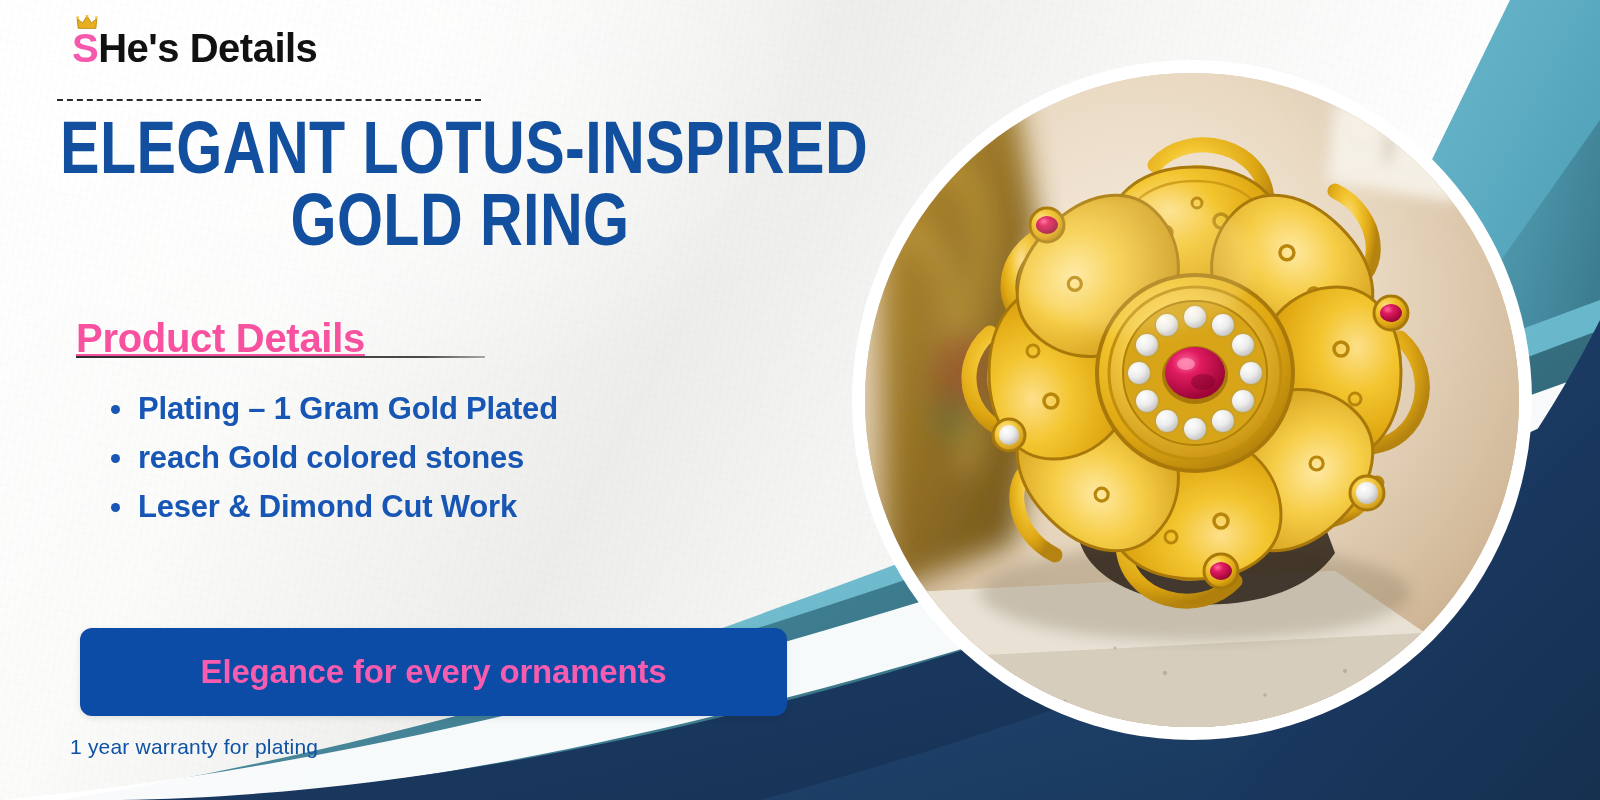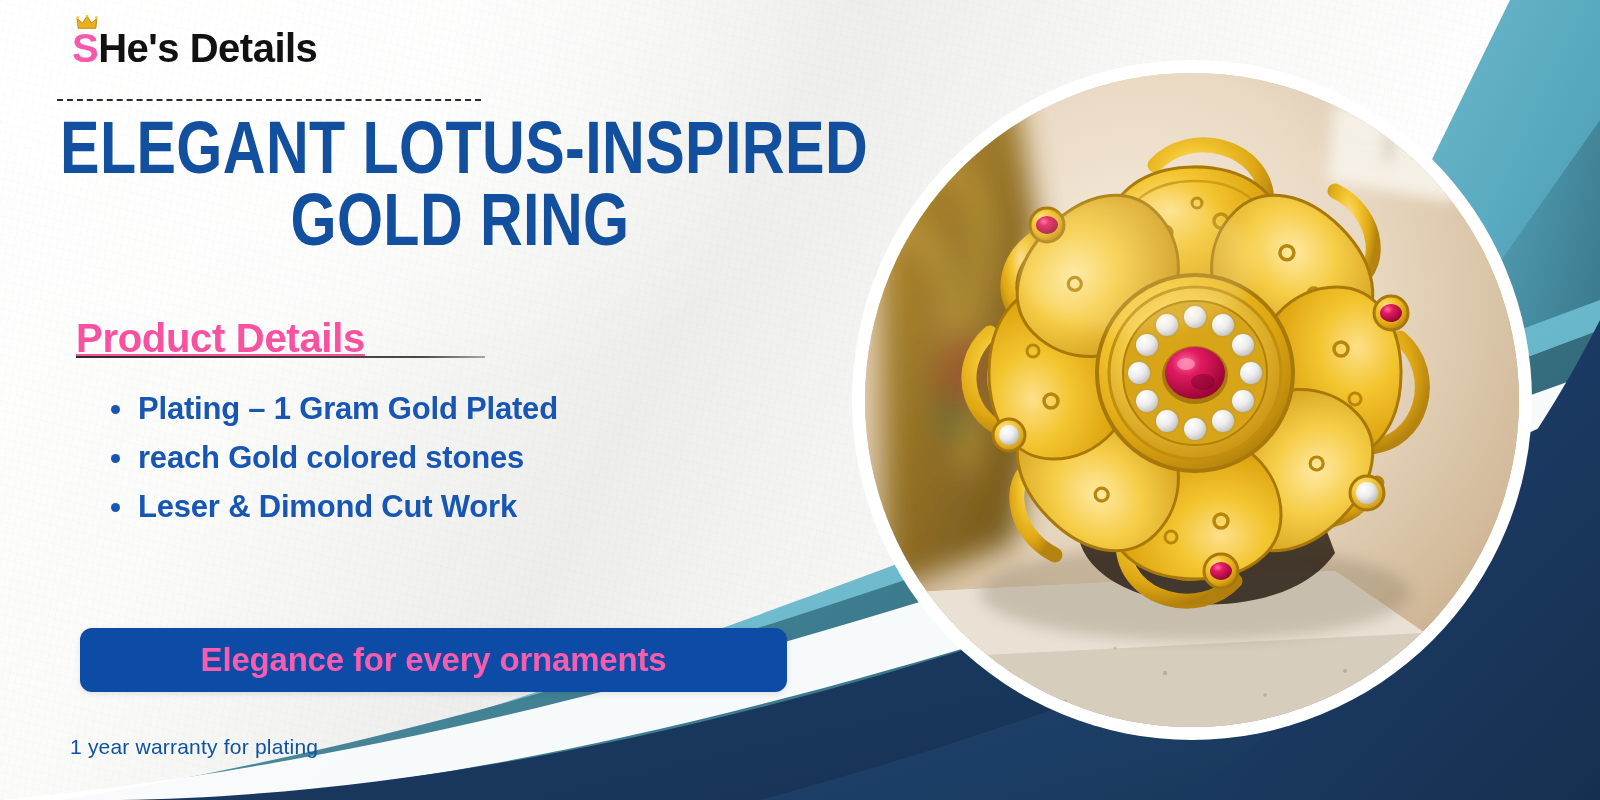--- a/index.html
+++ b/index.html
@@ -106,21 +106,21 @@
     content:"";
     position:absolute;
     left:5px; top:21px;
     width:9px; height:9px;
     border-radius:50%;
     background:#1756b4;
   }
 
   .cta {
     position:absolute; left:80px; top:628px;
-    width:707px; height:64px;
+    width:707px; height:88px;
     background:#0c4ba6;
     border-radius:12px;
     display:flex; align-items:center; justify-content:center;
     border:none; cursor:pointer;
     box-shadow:0 2px 6px rgba(0,0,0,0.10);
   }
   .cta-label {
     color:#f85cae;
     font-size:33px;
     font-weight:bold;

